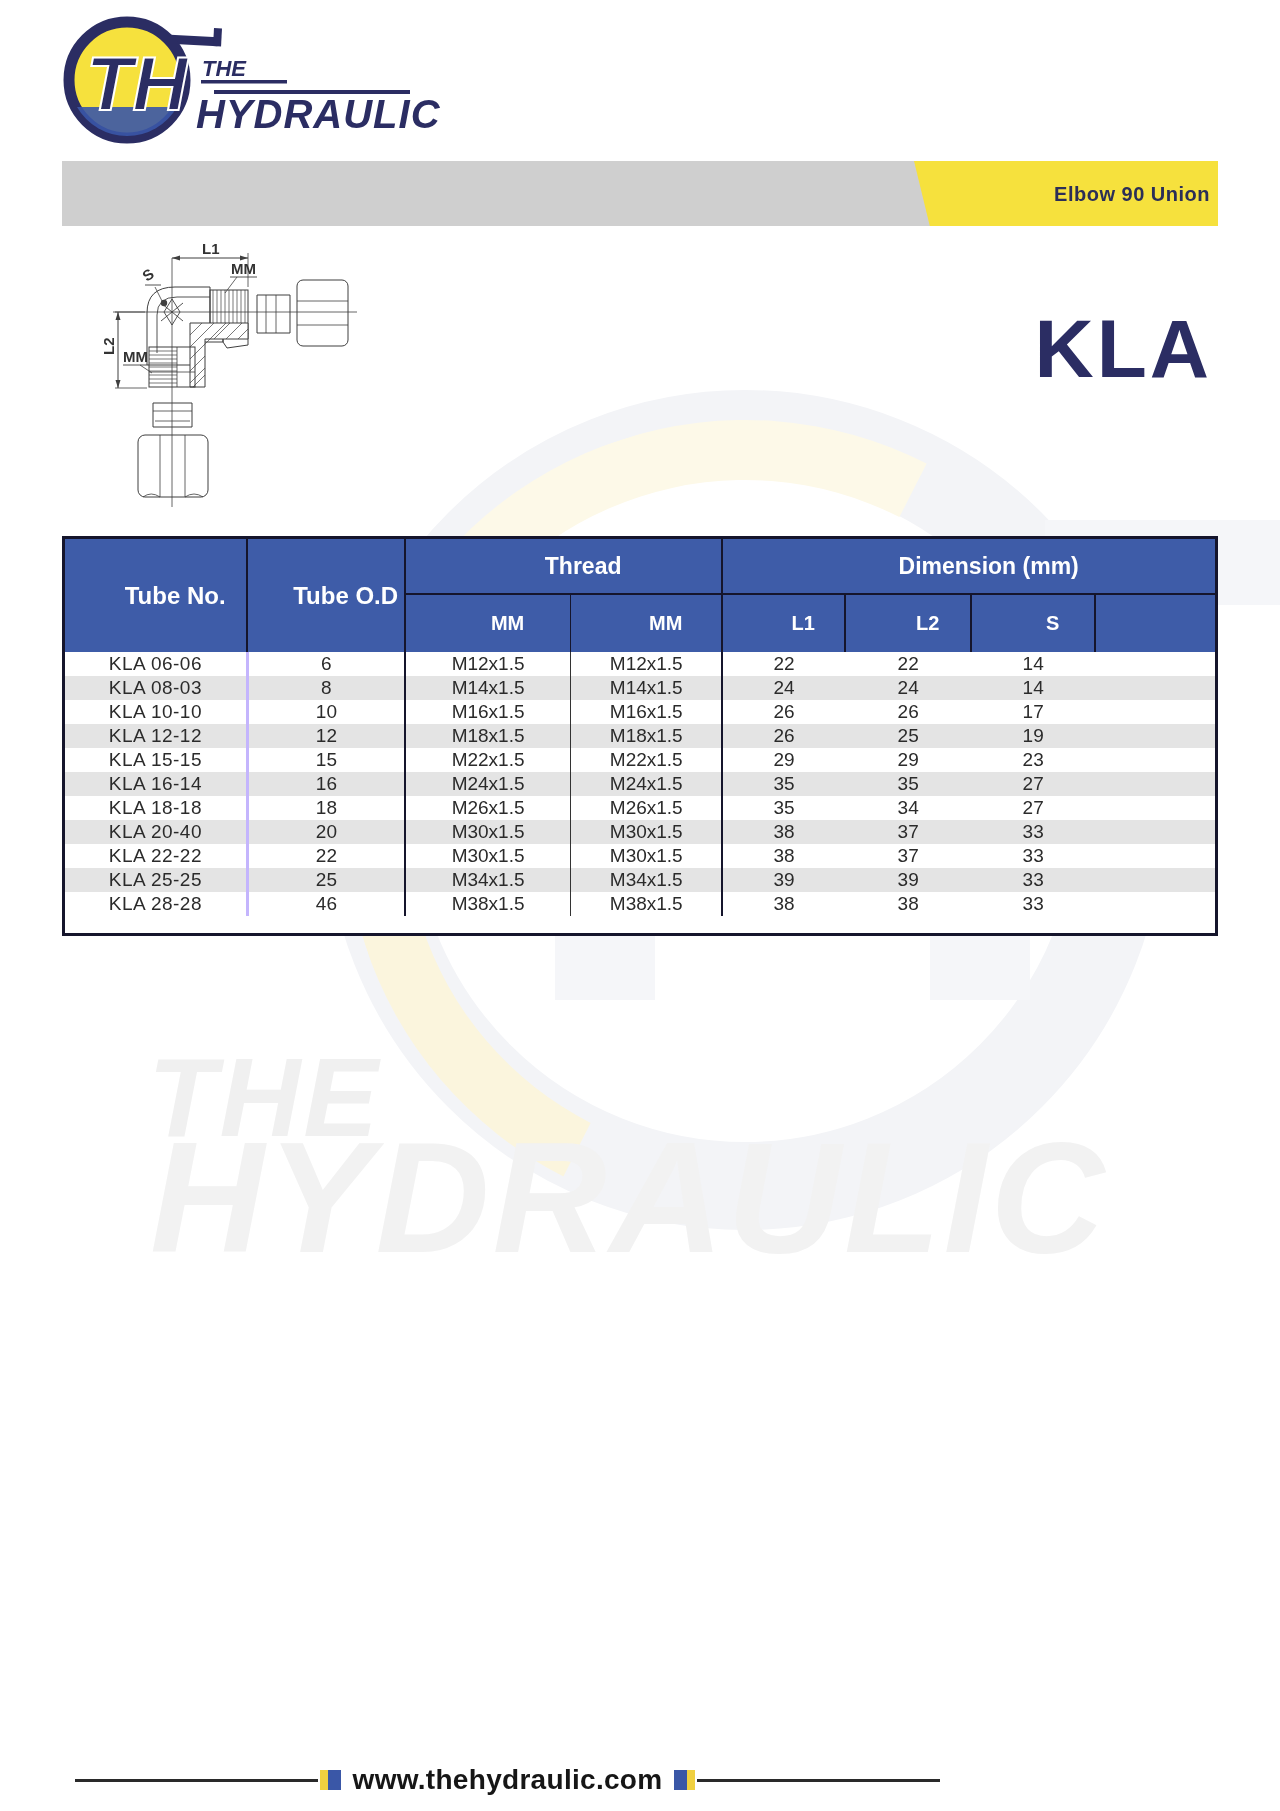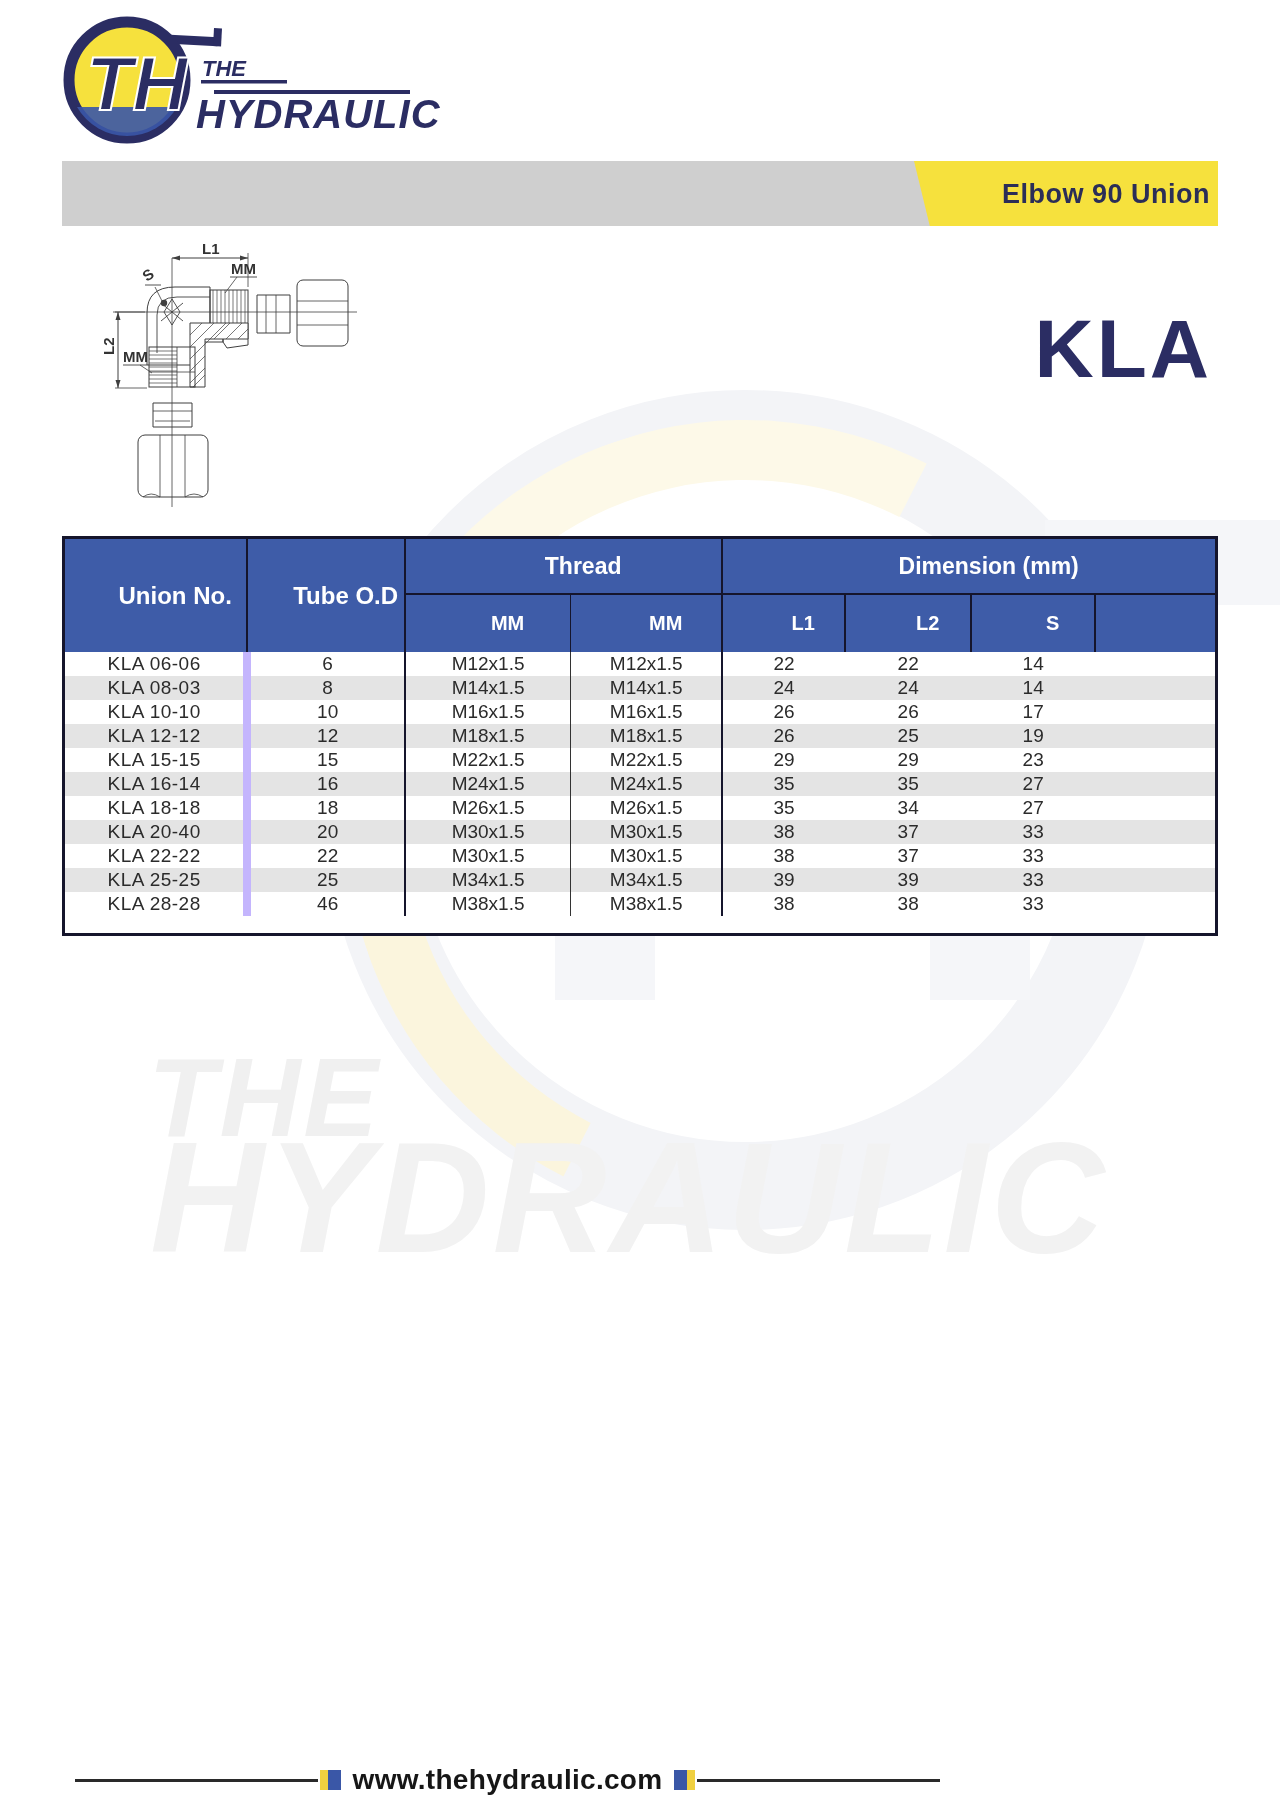--- a/index.html
+++ b/index.html
@@ -18,21 +18,21 @@
   .wm-hyd{left:150px;top:1118px;font-size:158px;color:#f2f2f2;}
 
   
   .logo{position:absolute;left:56px;top:10px;width:420px;height:135px;}
 
   
   .band{position:absolute;left:62px;top:161px;width:1156px;height:65px;background:#cfcfcf;}
   .band-yellow{position:absolute;right:0;top:0;height:100%;width:304px;background:#f6e13d;
                clip-path:polygon(0 0, 100% 0, 100% 100%, 5.2% 100%);}
   .band-label{position:absolute;right:8px;top:0;height:65px;line-height:66px;
-              font-size:27px;font-weight:bold;color:#2b2e57;letter-spacing:0.5px;}
+              font-size:20px;font-weight:bold;color:#2b2e57;letter-spacing:0.5px;}
 
   
   .model{position:absolute;right:68px;top:276px;font-size:82px;font-weight:800;
          color:#2b2d63;letter-spacing:3px;line-height:1;margin-top:32px;}
 
   
   .drawing{position:absolute;left:85px;top:215px;width:300px;height:320px;}
 
   
   .spec-wrap{position:absolute;left:62px;top:536px;width:1156px;}
@@ -41,21 +41,21 @@
   table.spec th{background:#3e5ca8;color:#ffffff;font-weight:600;text-align:center;vertical-align:middle;padding-left:40px;}
   .h-top{font-size:23px;height:52px;}
   .h-side{font-size:24px;}
   .h-sub{font-size:20px;height:55px;}
   .bb{border-bottom:2px solid #15152c;}
   .br2{border-right:2px solid #15152c;}
   .br1{border-right:1px solid #15152c;}
   table.spec td{height:24px;font-size:19px;line-height:24px;text-align:center;color:#2b2b2b;
                 padding:0;white-space:nowrap;overflow:hidden;}
   table.spec tr.alt td{background:#e4e4e4;}
-  td.c-part_no{font-size:20px;letter-spacing:0.5px;border-right:8px solid #c4b5fd;}
+  td.c-part_no{font-size:20px;letter-spacing:0.5px;border-right:3px solid #c4b5fd;}
   td.c-tube_od{border-right:2px solid #15152c;}
   td.c-thread_mm1{border-right:1px solid #333;}
   td.c-thread_mm2{border-right:2px solid #15152c;}
   tr.filler td{height:17px;background:#ffffff !important;}
 
   
   .footer{position:absolute;left:0;top:1762px;width:1012px;height:36px;
           display:flex;align-items:center;}
   .f-line{height:3px;background:#2a2a2a;flex:1 1 auto;}
   .f-line.left{margin-left:75px;}
@@ -215,21 +215,21 @@
           <col style="width:157px">
           <col style="width:165px">
           <col style="width:151px">
         <col style="width:122px">
           <col style="width:126px">
           <col style="width:123px">
           <col style="width:121px">
       </colgroup>
       <thead>
         <tr>
-          <th rowspan="2" class="h-side br2">Union No.</th>
+          <th rowspan="2" class="h-side br2">Tube No.</th>
           <th rowspan="2" class="h-side br2">Tube O.D</th>
           <th colspan="2" class="h-top bb br2">Thread</th>
           <th colspan="4" class="h-top bb">Dimension (mm)</th>
         </tr>
         <tr>
           <th class="h-sub br1">MM</th>
           <th class="h-sub br2">MM</th>
           <th class="h-sub br2">L1</th>
           <th class="h-sub br2">L2</th>
           <th class="h-sub br2">S</th>

